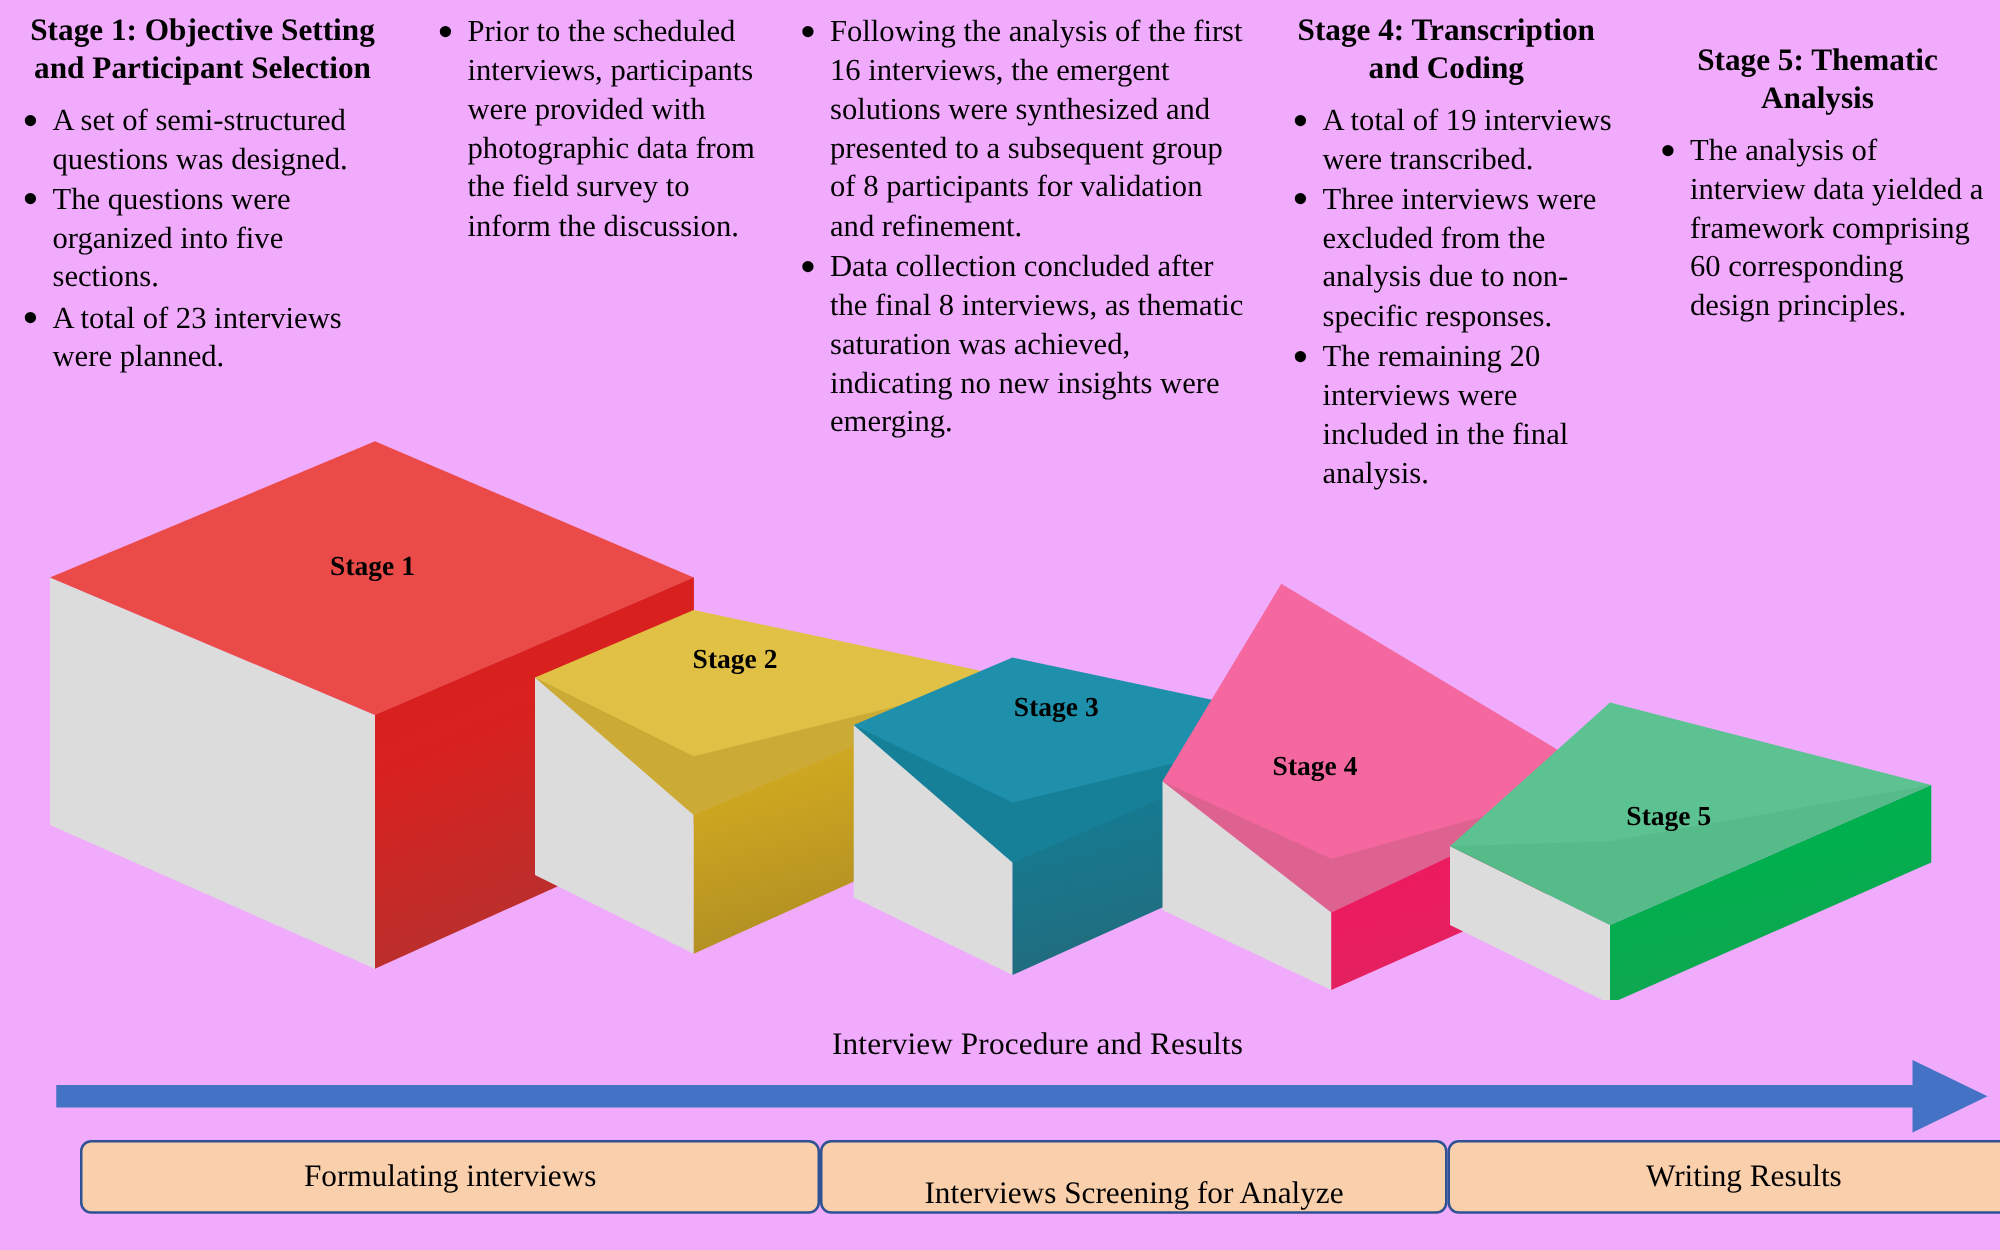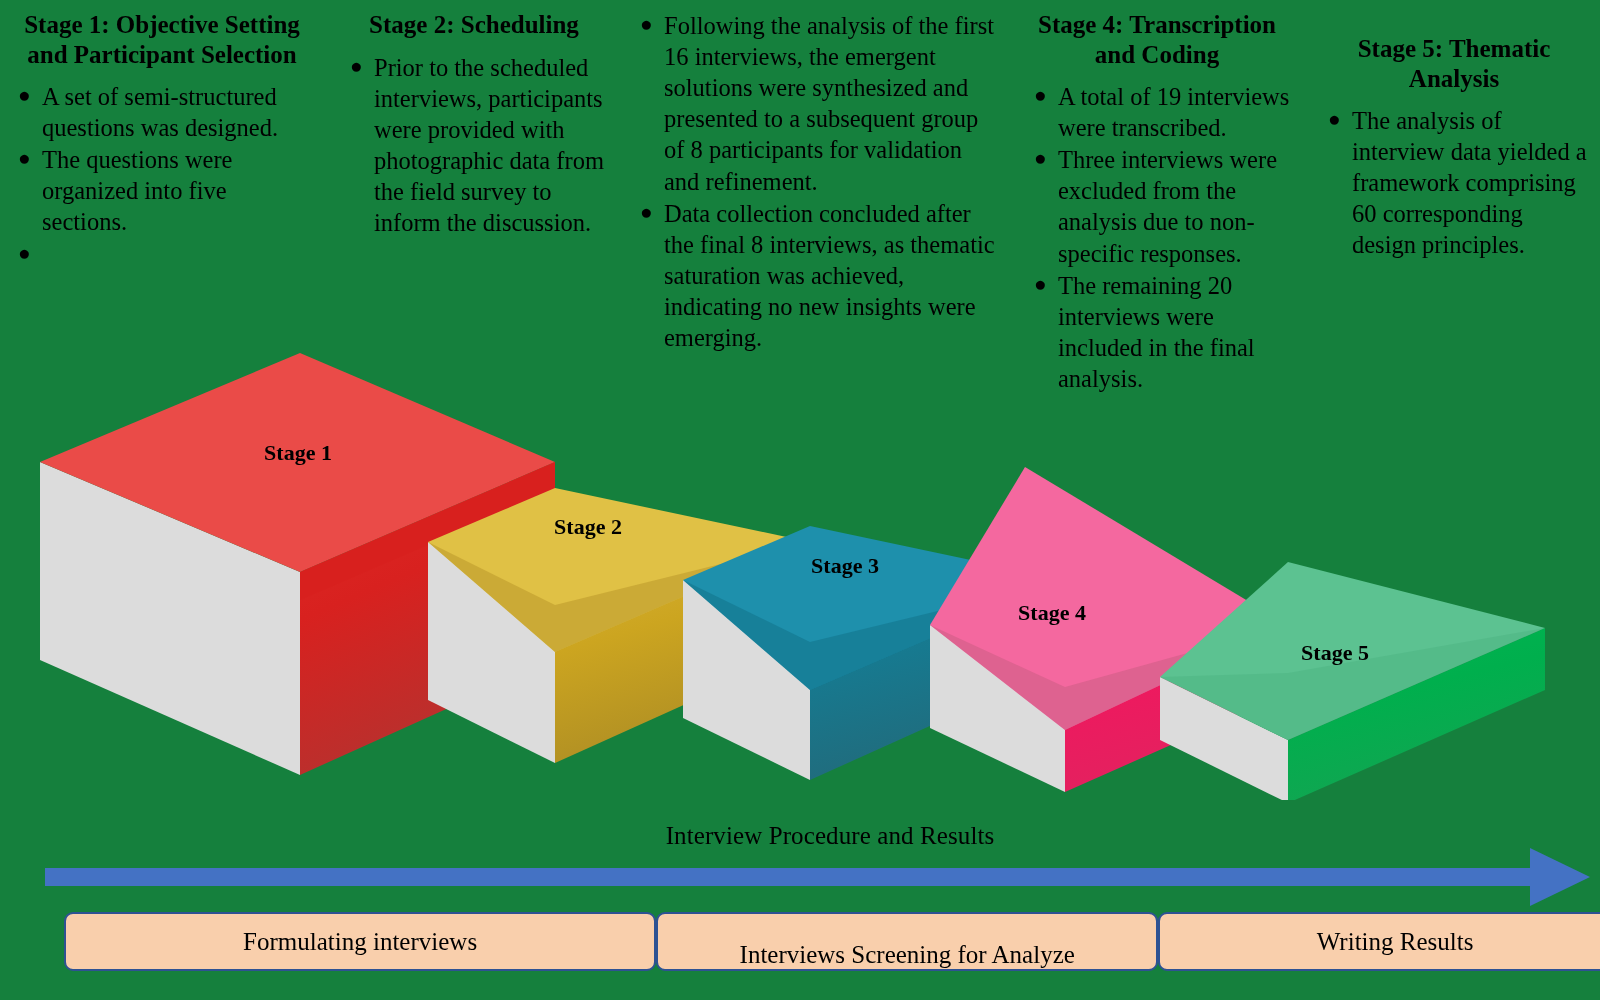--- a/index.html
+++ b/index.html
@@ -4,21 +4,21 @@
 <style>
   html, body {
     margin: 0;
     padding: 0;
     background: #ffffff;
   }
   #page {
     position: relative;
     width: 1600px;
     height: 1000px;
-    background: #15803d;
+    background: #f0abfc;
     font-family: "Liberation Serif", "DejaVu Serif", serif;
     overflow: hidden;
   }
 
   
   .columns {
     position: absolute;
     top: 0;
     left: 0;
     width: 1600px;
@@ -131,26 +131,25 @@
 
 <div id="page">
 
   <div class="columns">
 
     <div class="col col-0">
       <div class="col-title">Stage 1: Objective Setting and Participant Selection</div>
       <ul class="col-list">
         <li><span class="bullet">●</span><span>A set of semi-structured questions was designed.</span></li>
         <li><span class="bullet">●</span><span>The questions were organized into five sections.</span></li>
-        <li><span class="bullet">●</span></li>
+        <li><span class="bullet">●</span><span>A total of  23 interviews were planned.</span></li>
       </ul>
     </div>
 
     <div class="col col-1">
-      <div class="col-title">Stage 2: Scheduling</div>
       <ul class="col-list">
         <li><span class="bullet">●</span><span>Prior to the scheduled interviews, participants were provided with photographic data from the field survey to inform the discussion.</span></li>
       </ul>
     </div>
 
     <div class="col col-2">
       <ul class="col-list">
         <li><span class="bullet">●</span><span>Following the analysis of the first 16 interviews, the emergent solutions were synthesized and presented to a subsequent group of 8 participants for validation and refinement.</span></li>
         <li><span class="bullet">●</span><span>Data collection concluded after the final 8 interviews, as thematic saturation was achieved, indicating no new insights were emerging.</span></li>
       </ul>

